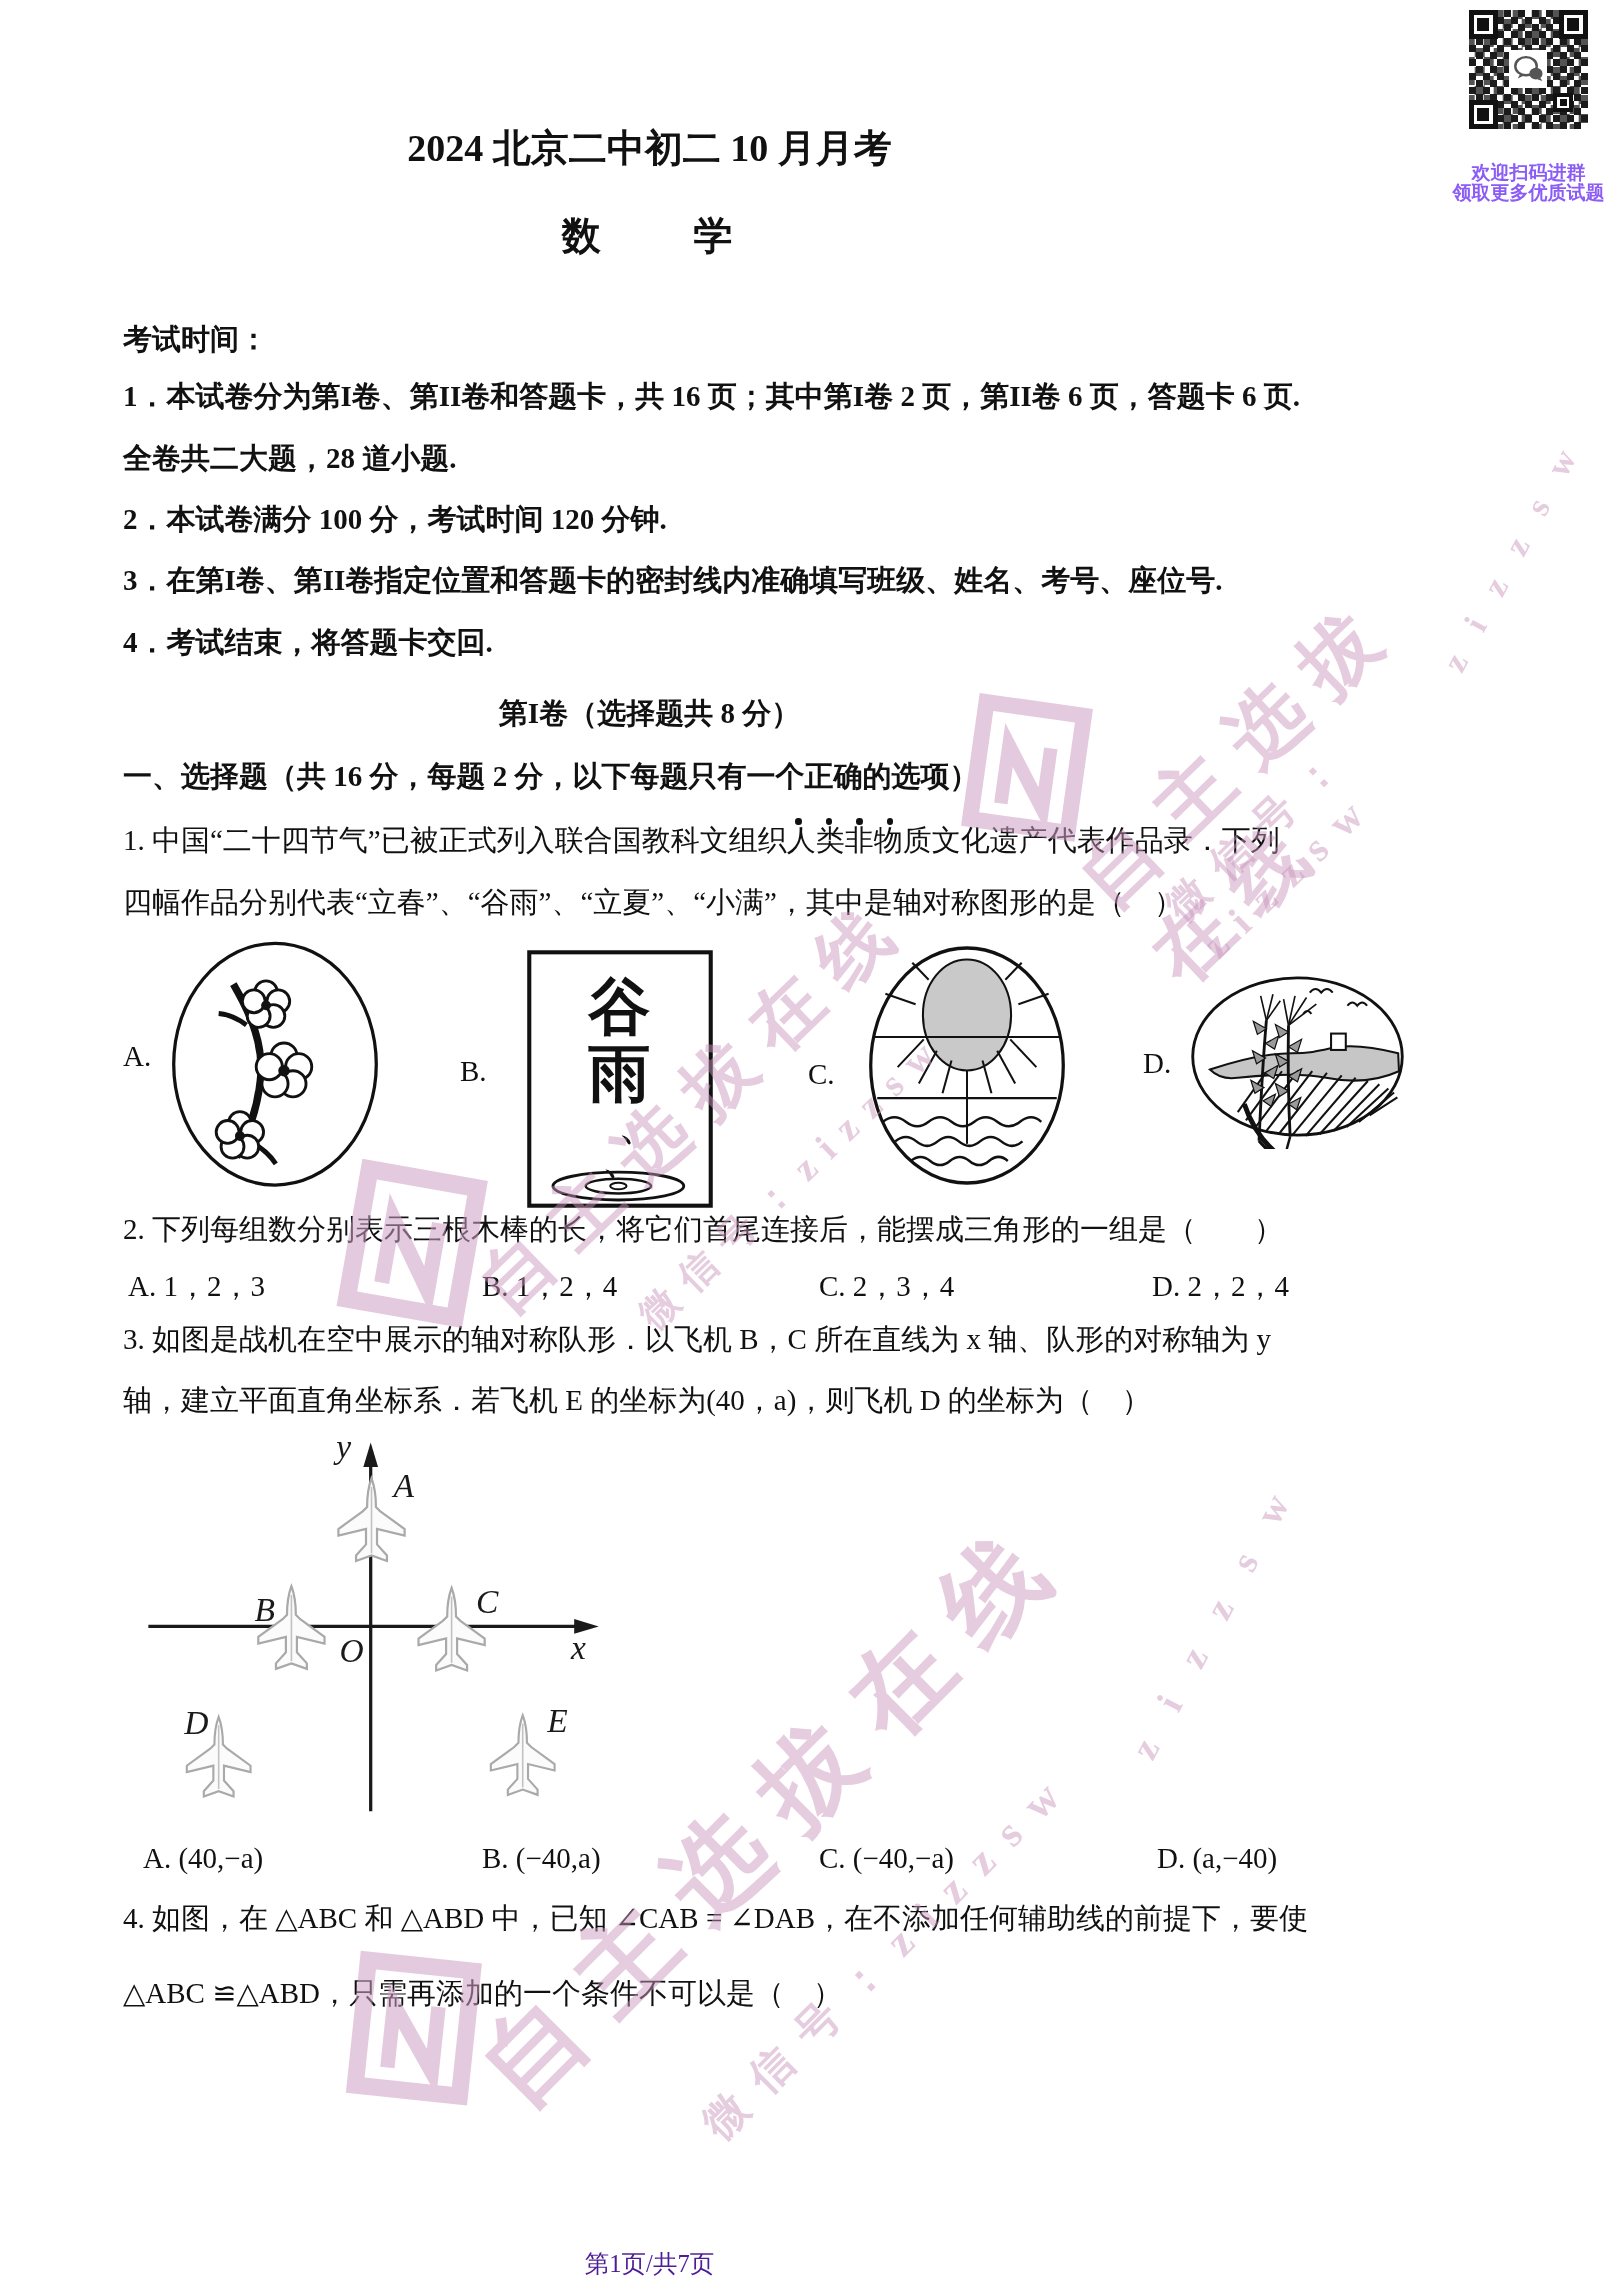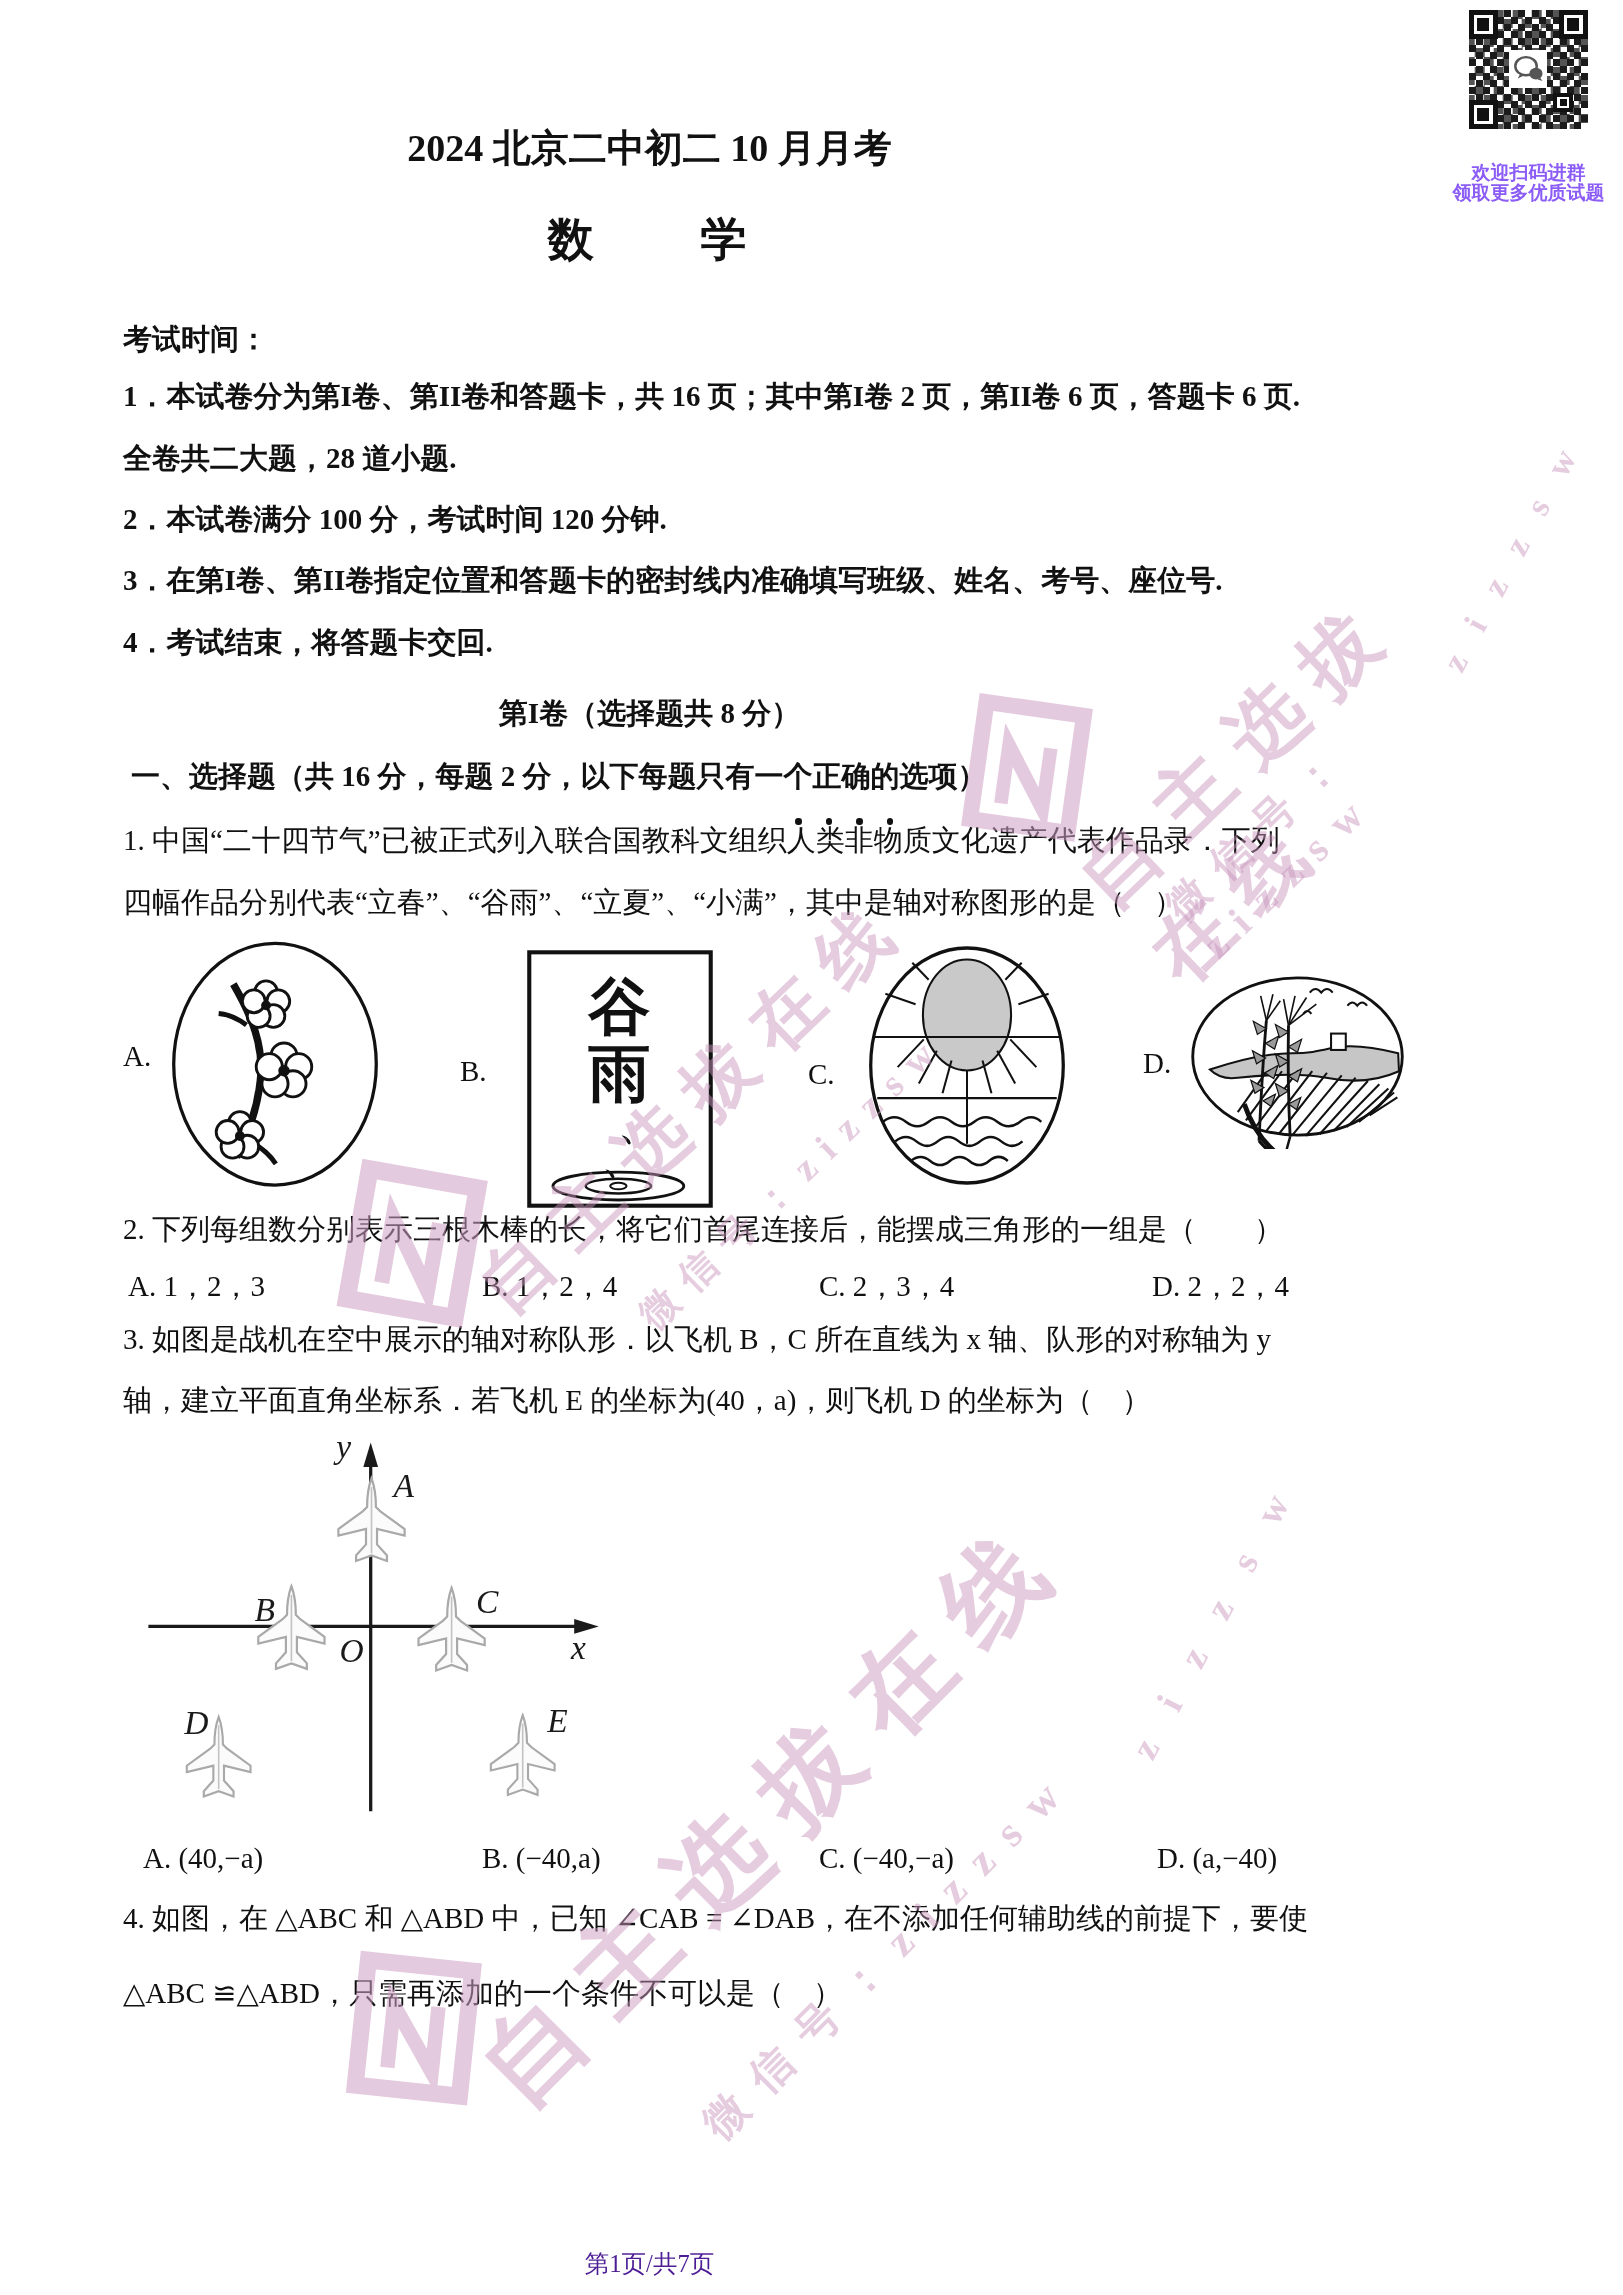--- a/index.html
+++ b/index.html
@@ -3,21 +3,21 @@
 <meta charset="utf-8">
 <style>
   html,body{margin:0;padding:0;background:#888;}
   .page{position:relative;width:1623px;height:2295px;background:#ffffff;overflow:hidden;
         font-family:"Liberation Serif","DejaVu Serif",serif;color:#111;}
   .abs{position:absolute;white-space:nowrap;}
   .txt{font-size:29px;line-height:1.15;z-index:2;}
   .bold{font-weight:bold;}
   .centered{left:0;width:1299px;text-align:center;}
   .title{font-size:38px;}
-  .subtitle{font-size:46px;letter-spacing:4.9px;}
+  .subtitle{font-size:39px;letter-spacing:4.9px;}
   .footer{font-size:24.5px;color:#4c1d95;}
 
   
   .emph{display:flex;gap:24px;z-index:2;}
   .emph i{width:6.5px;height:6.5px;border-radius:50%;background:#111;display:block;}
 
   
   .wm{position:absolute;color:#c996bd;opacity:.48;font-weight:bold;z-index:5;
       transform-origin:0 50%;pointer-events:none;}
   .wm-logo{position:absolute;z-index:5;opacity:.55;pointer-events:none;}
@@ -104,21 +104,21 @@
   <div class="abs txt bold subtitle centered" style="top:214px;">数　　学</div>
 
   <div class="abs txt bold" style="left:123px;top:323px;">考试时间：</div>
   <div class="abs txt bold" style="left:123px;top:380px;">1．本试卷分为第I卷、第II卷和答题卡，共 16 页；其中第I卷 2 页，第II卷 6 页，答题卡 6 页.</div>
   <div class="abs txt bold" style="left:123px;top:442px;">全卷共二大题，28 道小题.</div>
   <div class="abs txt bold" style="left:123px;top:503px;">2．本试卷满分 100 分，考试时间 120 分钟.</div>
   <div class="abs txt bold" style="left:123px;top:564px;">3．在第I卷、第II卷指定位置和答题卡的密封线内准确填写班级、姓名、考号、座位号.</div>
   <div class="abs txt bold" style="left:123px;top:626px;">4．考试结束，将答题卡交回.</div>
 
   <div class="abs txt bold centered" style="top:697px;">第I卷（选择题共 8 分）</div>
-  <div class="abs txt bold" style="left:123px;top:760px;margin-left:8px;">一、选择题（共 16 分，每题 2 分，以下每题只有一个正确的选项）</div>
+  <div class="abs txt bold" style="left:123px;top:760px;">一、选择题（共 16 分，每题 2 分，以下每题只有一个正确的选项）</div>
   <div class="abs emph" style="left:795px;top:818px;">
     <i></i>
       <i></i>
       <i></i>
       <i></i>
   </div>
 
   <div class="abs txt" style="left:123px;top:824px;">1. 中国“二十四节气”已被正式列入联合国教科文组织人类非物质文化遗产代表作品录．下列</div>
   <div class="abs txt" style="left:123px;top:886px;">四幅作品分别代表“立春”、“谷雨”、“立夏”、“小满”，其中是轴对称图形的是（　）</div>
 

